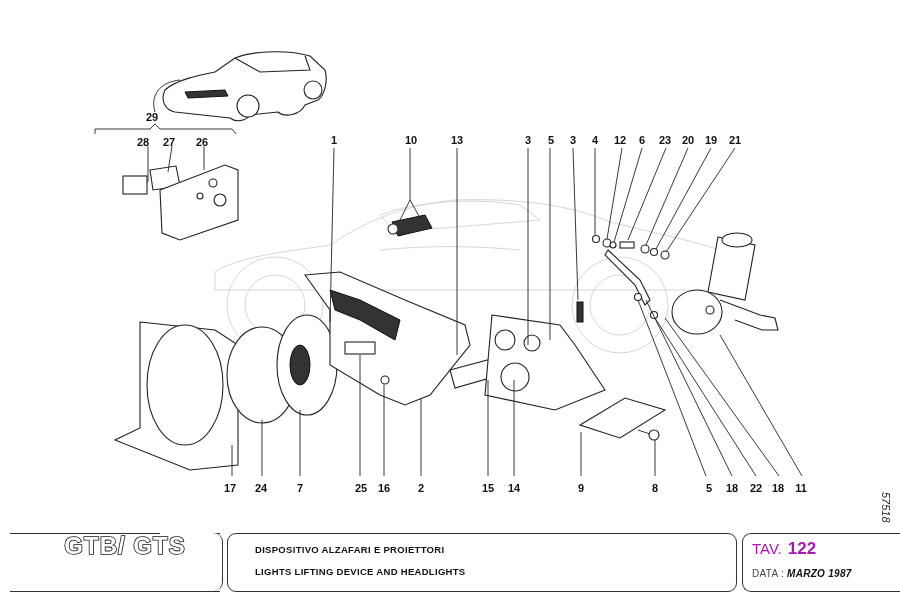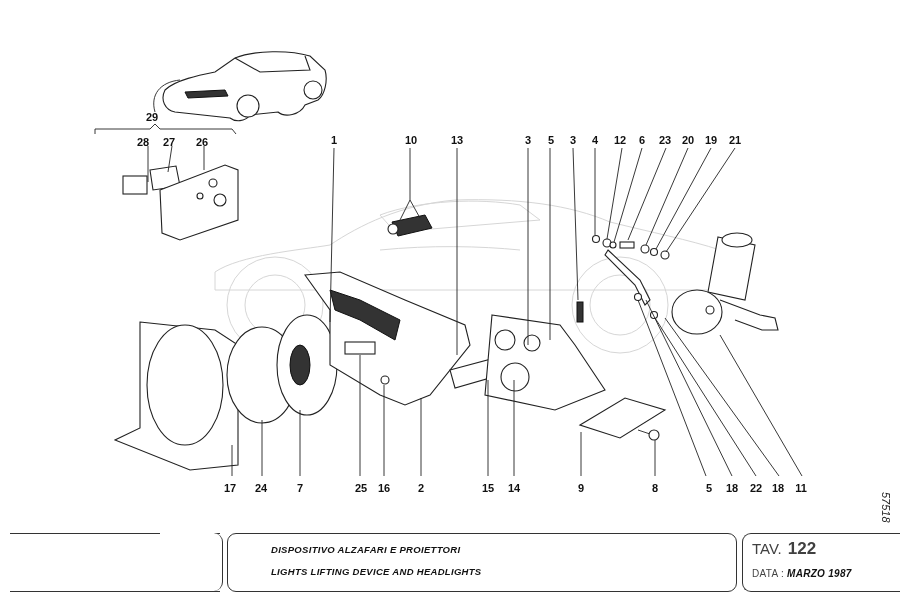--- a/index.html
+++ b/index.html
@@ -10,22 +10,22 @@
   .part { stroke:#222; stroke-width:1.1; fill:#fff; }
   .part-dark { stroke:#111; stroke-width:1; fill:#333; }
   .ghost { stroke:#d6d6d6; stroke-width:1; fill:none; }
   .drawno { position:absolute; left:874px; top:486px; width:24px; height:36px; transform:rotate(90deg); transform-origin:center; font-size:11px; font-style:italic; color:#222; text-align:center; line-height:36px; }
 
   
   .tb-line { position:absolute; height:1px; background:#333; }
   .tb-box { position:absolute; border:1.2px solid #333; border-radius:9px; background:#fff; }
   .model { position:absolute; left:30px; top:534px; width:190px; height:56px; text-align:center; }
   .model div { font-family:"Liberation Sans", sans-serif; font-weight:bold; font-size:24px; line-height:24px; letter-spacing:1px; color:#fff; -webkit-text-stroke:1.6px #111; paint-order:stroke fill; text-shadow:0 0 0 #111; }
-  .desc { position:absolute; left:271px; font-size:9.5px; font-weight:bold; font-style:italic; letter-spacing:0.3px; color:#111; }
-  .tav { position:absolute; left:752px; top:539px; font-size:15px; color:#404040; }
+  .desc { position:absolute; left:255px; font-size:9.5px; font-weight:bold; letter-spacing:0.3px; color:#111; }
+  .tav { position:absolute; left:752px; top:539px; font-size:15px; color:#a21caf; }
   .tav b { font-size:17px; margin-left:6px; }
   .data { position:absolute; left:752px; top:568px; font-size:10px; color:#444; letter-spacing:0.3px; }
   .data i { font-weight:bold; color:#111; font-size:10px; margin-left:3px; }
 </style>
 </head>
 <body>
 
 <svg id="drawing" viewBox="0 0 900 525" xmlns="http://www.w3.org/2000/svg">
 
   <g>
@@ -193,20 +193,21 @@
   <text class="callout" x="801" y="492" text-anchor="middle">11</text>
 </svg>
 
 <div class="drawno">57518</div>
 
 <div>
   <div class="tb-line" style="left:10px; top:533px; width:210px;"></div>
   <div class="tb-line" style="left:10px; top:591px; width:210px;"></div>
   <div class="tb-box" style="left:160px; top:533px; width:62px; height:58px; border-left:none; border-top-left-radius:0; border-bottom-left-radius:0; border-top:none; border-bottom:none;"></div>
   <div class="model">
+    <div>GTB/ GTS</div>
   </div>
 
   <div class="tb-box" style="left:227px; top:533px; width:508px; height:57px;"></div>
   <div class="desc" style="top:544px;">DISPOSITIVO ALZAFARI E PROIETTORI</div>
   <div class="desc" style="top:566px;">LIGHTS LIFTING DEVICE AND HEADLIGHTS</div>
 
   <div class="tb-box" style="left:742px; top:533px; width:160px; height:57px; border-right:none; border-top-right-radius:0; border-bottom-right-radius:0;"></div>
   <div class="tav">
     <span>TAV.</span><b>122</b>
   </div>

